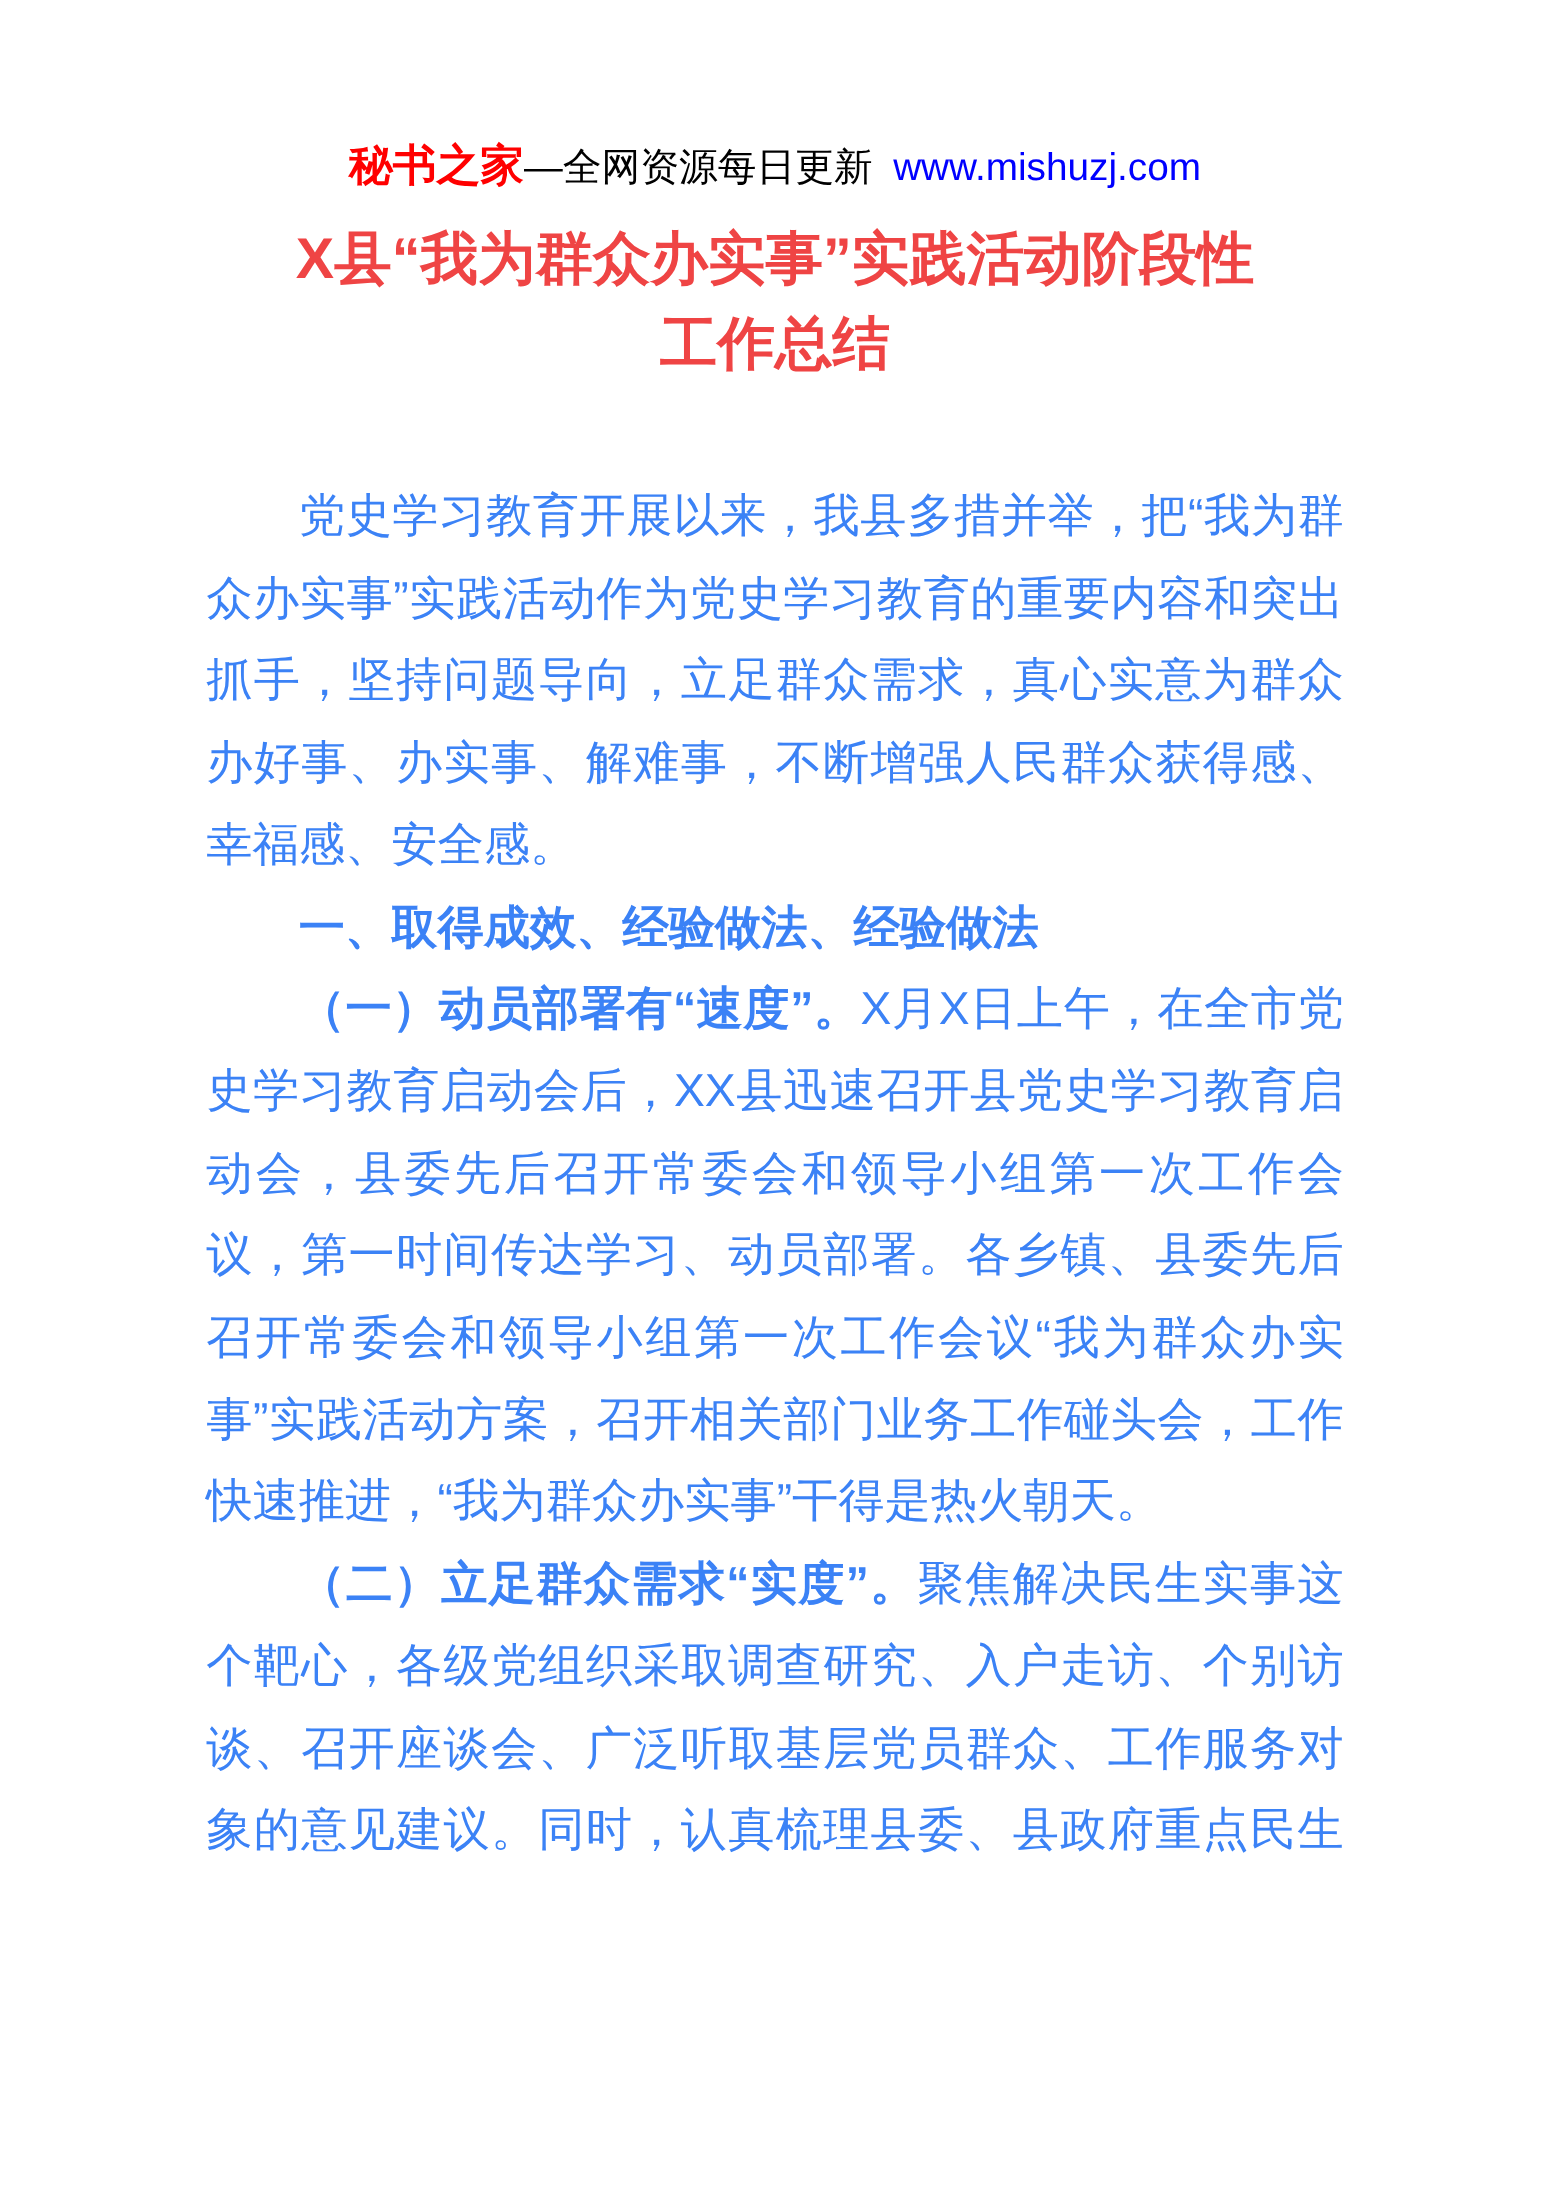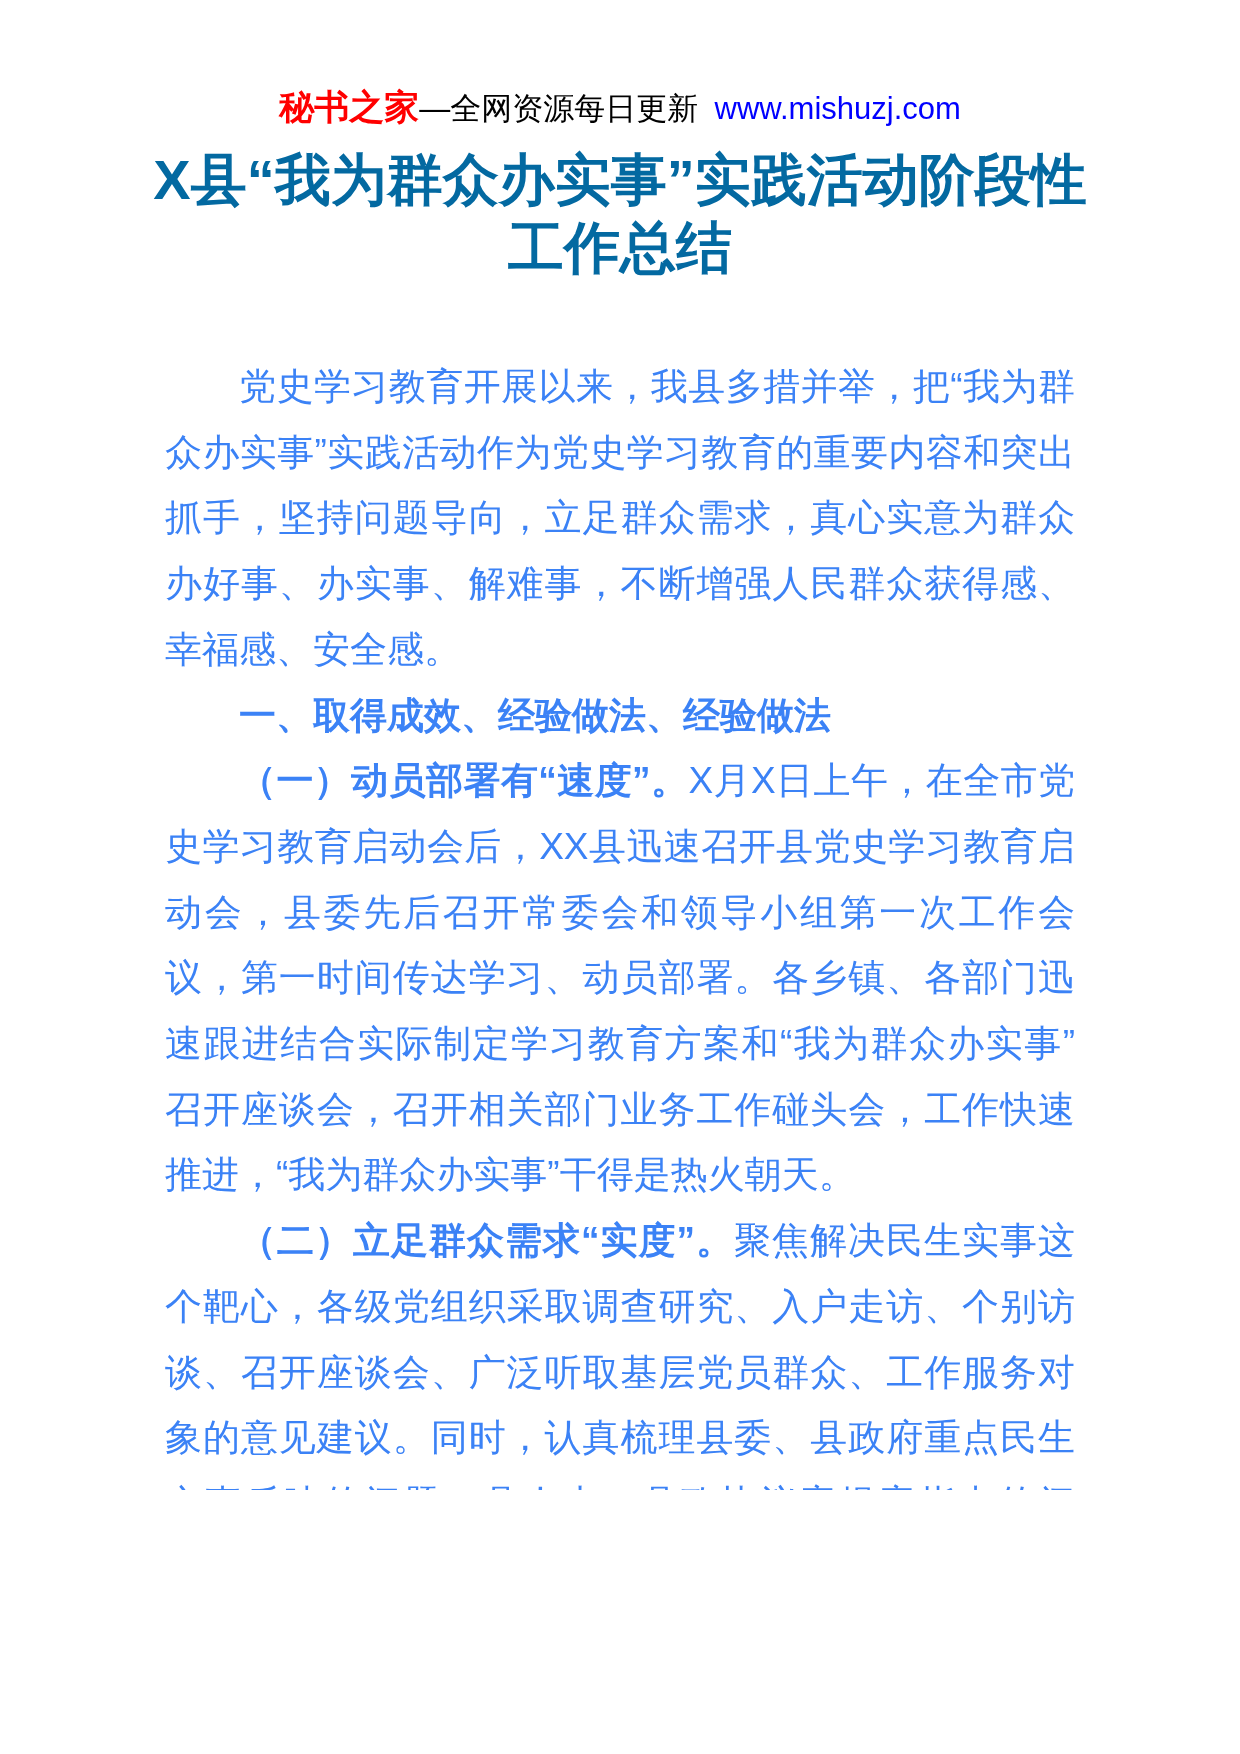--- a/index.html
+++ b/index.html
@@ -9,21 +9,21 @@
     font-family: "Liberation Sans", sans-serif;
     color: #000000;
   }
   .page {
     position: relative;
     width: 1240px;
     height: 1490px;
     background: #ffffff;
     overflow: hidden;
     box-sizing: border-box;
-    padding-top: 86px;
+    padding-top: 112px;
   }
   .site-header {
     text-align: center;
     font-size: 30px;
     line-height: 42px;
     white-space: nowrap;
   }
   .site-header .brand {
     color: #ff0000;
     font-weight: bold;
@@ -37,23 +37,23 @@
   .site-header .url {
     color: #0000ff;
     font-size: 31px;
     text-decoration: none;
     margin-left: 8px;
   }
   .doc-title {
     margin: 16px 140px 0 140px;
     text-align: center;
     font-weight: bold;
-    font-size: 56px;
+    font-size: 46px;
     line-height: 68px;
-    color: #0369a1;
+    color: #ef4444;
   }
   .body-text {
     margin: 72px 165px 0 165px;
     font-size: 37px;
     line-height: 65.7px;
     text-align: justify;
     color: #3b82f6;
   }
   .body-text p {
     margin: 0;
@@ -77,17 +77,17 @@
   </div>
 
   <div class="doc-title">
     <div>X县“我为群众办实事”实践活动阶段性</div>
     <div>工作总结</div>
   </div>
 
   <div class="body-text">
     <p>党史学习教育开展以来，我县多措并举，把“我为群众办实事”实践活动作为党史学习教育的重要内容和突出抓手，坚持问题导向，立足群众需求，真心实意为群众办好事、办实事、解难事，不断增强人民群众获得感、幸福感、安全感。</p>
     <p class="section-heading">一、取得成效、经验做法、经验做法</p>
-    <p><b>（一）动员部署有“速度”。</b><span>X月X日上午，在全市党史学习教育启动会后，XX县迅速召开县党史学习教育启动会，县委先后召开常委会和领导小组第一次工作会议，第一时间传达学习、动员部署。各乡镇、各部门迅速跟进结合实际制定学习教育方案和“我为群众办实事”召开座谈会，召开相关部门业务工作碰头会，工作快速推进，“我为群众办实事”干得是热火朝天。</span></p>
+    <p><b>（一）动员部署有“速度”。</b><span>X月X日上午，在全市党史学习教育启动会后，XX县迅速召开县党史学习教育启动会，县委先后召开常委会和领导小组第一次工作会议，第一时间传达学习、动员部署。各乡镇、县委先后召开常委会和领导小组第一次工作会议“我为群众办实事”实践活动方案，召开相关部门业务工作碰头会，工作快速推进，“我为群众办实事”干得是热火朝天。</span></p>
     <p><b>（二）立足群众需求“实度”。</b><span>聚焦解决民生实事这个靶心，各级党组织采取调查研究、入户走访、个别访谈、召开座谈会、广泛听取基层党员群众、工作服务对象的意见建议。同时，认真梳理县委、县政府重点民生实事反映的问题，县人大、县政协议案提案指出的问题，上级巡视</span></p>
   </div>
 
 </div>
 
 </body></html>

